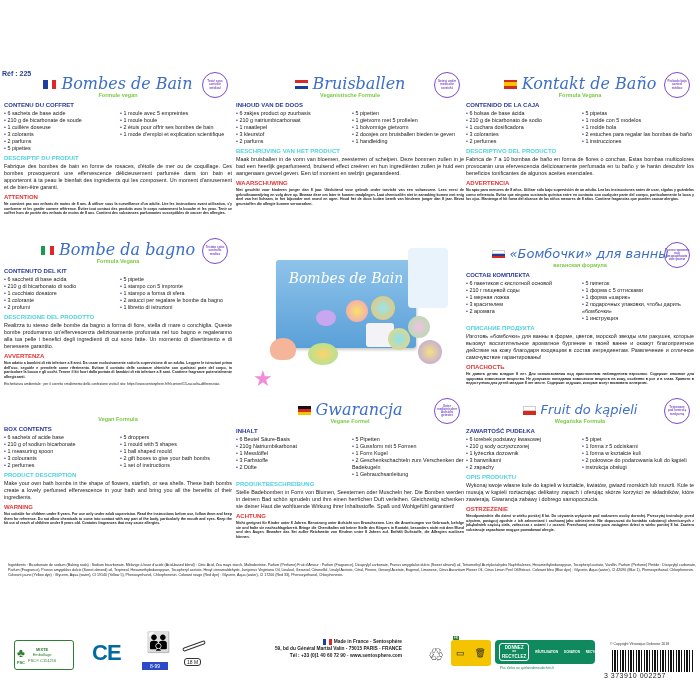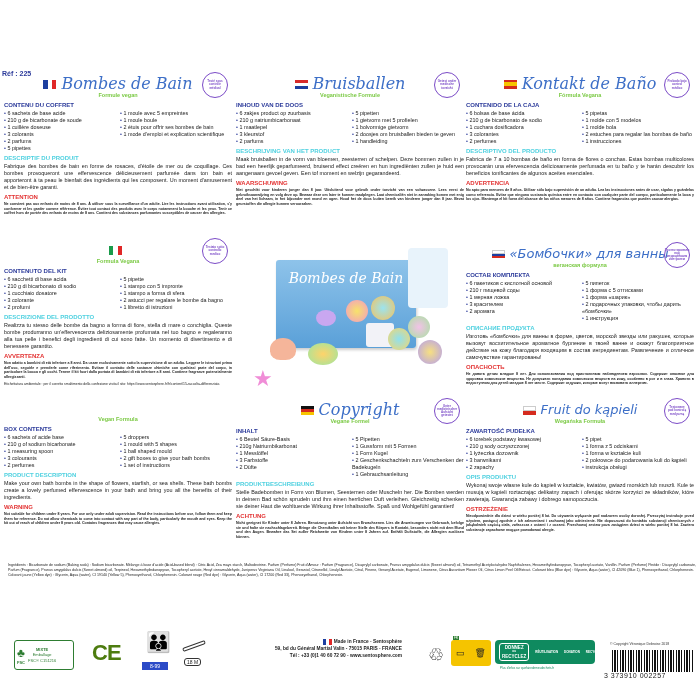--- a/index.html
+++ b/index.html
@@ -24,21 +24,21 @@
   .warn { font-size: 3.6px; font-weight: bold; line-height: 1.35; text-align: justify; }
   .small { font-size: 3.4px; line-height: 1.3; }
   .product { position: absolute; left: 248px; top: 228px; width: 205px; height: 160px; }
   .box { position: absolute; left: 28px; top: 32px; width: 140px; height: 88px; background: linear-gradient(#8ec3ea, #5aa0d8); border-radius: 3px; box-shadow: 1px 2px 3px rgba(0,0,0,.2); }
   .box-title { position: absolute; left: 0; right: 0; top: 10px; text-align: center; font-family: "DejaVu Serif", serif; font-style: italic; color: #fff; font-size: 14px; }
   .ball { position: absolute; border-radius: 50%; }
   .ingredients { position: absolute; left: 8px; top: 563px; width: 690px; font-size: 3.6px; line-height: 1.4; }
   .footer { position: absolute; left: 0; top: 600px; width: 700px; height: 100px; }
   .fsc { position: absolute; left: 14px; top: 40px; width: 60px; height: 30px; border: 1px solid #2e7d32; border-radius: 3px; display: flex; align-items: center; font-size: 4px; color: #2e7d32; padding: 2px; gap: 3px; }
   .fsc .tree { font-size: 12px; }
-  .ce { position: absolute; left: 92px; top: 40px; font-size: 22px; font-weight: bold; color: #4d7c0f; letter-spacing: -1px; }
+  .ce { position: absolute; left: 92px; top: 40px; font-size: 22px; font-weight: bold; color: #0369a1; letter-spacing: -1px; }
   .age { position: absolute; left: 142px; top: 32px; width: 26px; height: 38px; }
   .age-label { position: absolute; bottom: 0; left: 0; width: 26px; height: 8px; background: #2b4ac7; color: #fff; font-size: 5px; text-align: center; line-height: 8px; }
   .jar { position: absolute; left: 180px; top: 44px; width: 30px; height: 22px; }
   .jar-label { position: absolute; bottom: 0; left: 4px; border: 1px solid #333; border-radius: 3px; font-size: 5px; padding: 0 2px; }
   .made { position: absolute; left: 262px; top: 38px; width: 140px; text-align: right; font-size: 4.8px; line-height: 1.5; font-weight: bold; color: #222; }
   .made .fl { display: inline-flex; width: 9px; height: 6px; vertical-align: middle; margin-right: 2px; }
   .made .fl span { flex: 1; }
   .triman { position: absolute; left: 428px; top: 44px; font-size: 18px; }
   .trifr { position: absolute; left: 451px; top: 40px; width: 40px; height: 26px; background: #f5c400; border-radius: 3px; display: flex; align-items: center; justify-content: space-around; font-size: 9px; }
   .trifr .fr { position: absolute; top: -4px; left: 2px; background: #2e7d32; color: #fff; font-size: 3px; padding: 0 1px; }
@@ -88,20 +88,21 @@
   <div class="warn">Ne convient pas aux enfants de moins de 8 ans. À utiliser sous la surveillance d'un adulte. Lire les instructions avant utilisation, s'y conformer et les garder comme référence. Éviter tout contact des produits avec le corps notamment la bouche et les yeux. Tenir ce coffret hors de portée des enfants de moins de 8 ans. Contient des substances parfumantes susceptibles de causer des allergies.</div>
 </div>
 
 <div class="section" style="left:4px; top:240px;">
   <div class="title-row">
     <span class="flag">
         <span style="background:#1a9b4b"></span>
         <span style="background:#fff"></span>
         <span style="background:#e02727"></span>
       </span>
+    <span class="title">Bombe da bagno</span>
     <span class="badge">Testato sotto controllo medico</span>
   </div>
   <div class="subtitle">Formula Vegana</div>
   <div class="h">CONTENUTO DEL KIT</div>
   <div class="cols">
     <ul>
       <li>6 sacchetti di base acida</li>
       <li>210 g di bicarbonato di sodio</li>
       <li>1 cucchiaio dosatore</li>
       <li>3 colorante</li>
@@ -266,21 +267,21 @@
   <div class="warn">Не давать детям младше 8 лет. Для использования под пристальным наблюдением взрослых. Содержит опасные для здоровья химические вещества. Не допускать попадания химических веществ на кожу, особенно в рот и в глаза. Хранить в недоступном для детей младше 8 лет месте. Содержит отдушки, которые могут вызывать аллергию.</div>
 </div>
 
 <div class="section" style="left:236px; top:400px;">
   <div class="title-row">
     <span class="flag col">
         <span style="background:#111"></span>
         <span style="background:#d52b1e"></span>
         <span style="background:#f7c400"></span>
       </span>
-    <span class="title">Copyright</span>
+    <span class="title">Gwarancja</span>
     <span class="badge">Unter medizinischer Aufsicht getestet</span>
   </div>
   <div class="subtitle">Vegane Formel</div>
   <div class="h">INHALT</div>
   <div class="cols">
     <ul>
       <li>6 Beutel Säure-Basis</li>
       <li>210g Natriumbikarbonat</li>
       <li>1 Messlöffel</li>
       <li>3 Farbstoffe</li>

